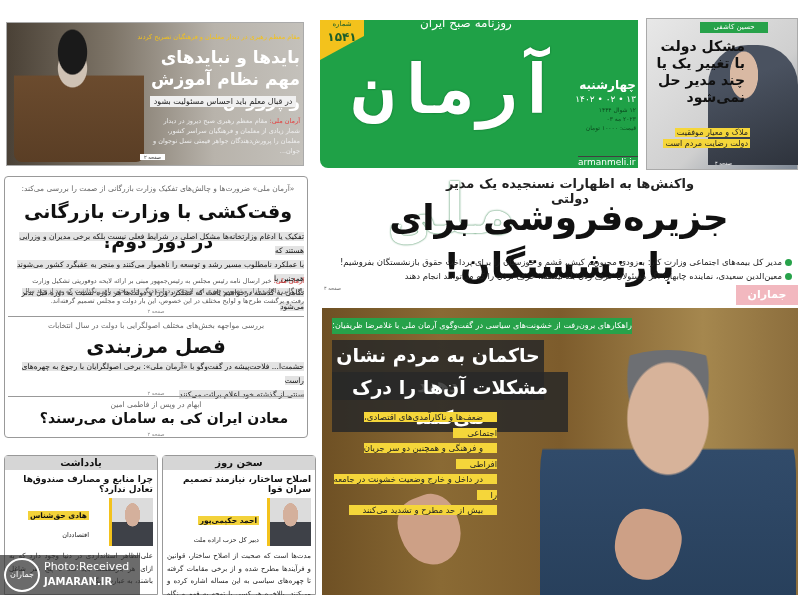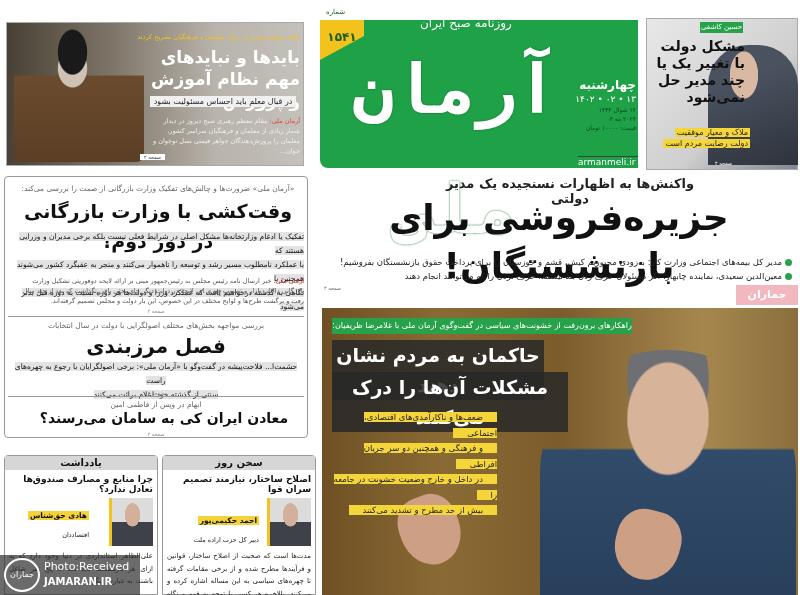--- a/index.html
+++ b/index.html
@@ -3,31 +3,31 @@
 <meta charset="utf-8">
 <style>
 *{box-sizing:border-box;margin:0;padding:0}
 body{width:800px;height:595px;background:#fff;font-family:"DejaVu Sans",sans-serif;position:relative;overflow:hidden;direction:rtl}
 .abs{position:absolute}
 
 #logo{left:320px;top:20px;width:318px;height:148px;background:#1fa147;border-radius:8px 0 0 8px}
 #logo-title{left:340px;top:35px;width:230px;height:120px;color:#fff;font-size:68px;font-weight:bold;text-align:center;line-height:120px;font-family:Liberation Mono, monospace;text-shadow:0 0 2px #0a6a2a}
 #logo-sub{left:420px;top:16px;width:130px;color:#fff;font-size:12px;text-align:left}
 #issue{left:320px;top:20px;width:44px;height:40px;background:#f3c21c;clip-path:polygon(0 0,100% 0,100% 40%,0 100%)}
-#issue-label{left:326px;top:8px;font-size:7px;color:#1a5d2a;width:32px;text-align:left}
+#issue-label{left:326px;top:20px;font-size:7px;color:#1a5d2a;width:32px;text-align:center}
 #issue-num{left:322px;top:30px;font-size:12px;color:#1a5d2a;font-weight:bold;width:40px;text-align:center}
 #date-box{left:568px;top:78px;width:68px;color:#fff;text-align:right}
 #date-day{font-size:12px;font-weight:bold}
 #date-sh{font-size:9px;color:#fff;margin-top:2px}
 .date-small{font-size:6px;color:#0b4a1e;margin-top:2px}
 #site{left:578px;top:156px;font-size:9px;color:#fff;direction:ltr;width:60px;text-align:left;border-top:1px solid #404040}
 
 #rt{left:646px;top:18px;width:152px;height:152px;border:1px solid #aaa;background:linear-gradient(135deg,#e8e8e8 0%,#cfcfcf 60%,#7d8794 100%)}
 #rt-person{left:708px;top:45px;width:90px;height:120px;background:radial-gradient(ellipse at 40% 25%,#d9b9a3 0 18%,transparent 19%),linear-gradient(160deg,#4a5260 30%,#2e333c 100%);border-radius:40px 40px 0 0}
-#rt-name{left:700px;top:22px;width:43px;height:11px;background:#27a24a;color:#fff;font-size:7px;text-align:center;line-height:11px}
+#rt-name{left:700px;top:22px;width:68px;height:11px;background:#27a24a;color:#fff;font-size:7px;text-align:center;line-height:11px}
 #rt-head{left:650px;top:38px;width:95px;font-size:14px;font-weight:bold;color:#111;text-align:right;line-height:17px}
 #rt-hl{left:650px;top:127px;width:100px;font-size:8px;color:#222;text-align:right;line-height:11px}
 #rt-hl span{background:#f5d63a;padding:0 2px}
 #rt-page{left:715px;top:160px;font-size:5px;color:#fff}
 
 #lt{left:6px;top:22px;width:298px;height:144px;background:linear-gradient(90deg,#4a4136 0%,#7d7467 35%,#b8b3ab 70%,#c4c1bb 100%);border:1px solid #aaa}
 #lt-person{left:14px;top:28px;width:130px;height:134px;background:radial-gradient(ellipse at 45% 18%,#1a1a1a 0 14%,transparent 15%),radial-gradient(ellipse at 45% 30%,#cfc2b4 0 14%,transparent 15%),linear-gradient(180deg,transparent 35%,#6b4b2e 36%,#5a3e25 100%);border-radius:8px}
 #lt-kicker{left:120px;top:33px;width:180px;font-size:6.5px;color:#f3c21c;text-align:right}
 #lt-head{left:140px;top:46px;width:160px;font-size:17px;font-weight:bold;color:#fff;text-align:right;line-height:22px}
 #lt-sub{left:150px;top:96px;width:146px;font-size:8px;background:#f0f0f0;color:#222;text-align:center;padding:1px 2px}
@@ -56,21 +56,21 @@
 #lc1-kicker{left:12px;top:184px;width:292px;font-size:7.5px;color:#666;text-align:center}
 #lc1-head{left:12px;top:196px;width:292px;font-size:19px;font-weight:bold;color:#111;text-align:center;line-height:30px}
 #lc1-body{left:8px;top:230px;width:296px;font-size:7.5px;color:#111;text-align:right;line-height:14px}
 #lc1-body span{background:#e3e3e3}
 #lc1-src{left:8px;top:276px;width:296px;font-size:6.5px;color:#555;text-align:right;line-height:10px}
 #lc1-src b{color:#d23030;font-weight:normal}
 .sep{left:8px;width:296px;height:1px;background:#999}
 .pageno{font-size:5px;color:#888;width:296px;left:8px;text-align:center}
 #lc2-kicker{left:8px;top:321px;width:296px;font-size:7.5px;color:#666;text-align:center}
 #lc2-head{left:8px;top:334px;width:296px;font-size:20px;font-weight:bold;color:#111;text-align:center}
-#lc2-body{left:8px;top:360px;width:296px;font-size:7.5px;color:#111;text-align:center;line-height:14px}
+#lc2-body{left:8px;top:360px;width:296px;font-size:7.5px;color:#111;line-height:14px}
 #lc2-body span{background:#e3e3e3}
 #lc3-kicker{left:8px;top:400px;width:296px;font-size:7.5px;color:#666;text-align:center}
 #lc3-head{left:16px;top:410px;width:296px;font-size:14px;font-weight:bold;color:#111;text-align:center}
 
 .col-box{top:455px;height:140px;border:1px solid #999;border-radius:4px 4px 0 0}
 .col-title{height:14px;background:#d6d6d6;font-size:10px;font-weight:bold;color:#111;text-align:center;line-height:14px}
 .col-head{font-size:9px;font-weight:bold;color:#111;text-align:right;margin-top:4px;padding:0 4px}
 .col-photo{width:44px;height:48px;border-left:3px solid #f3c21c;background:radial-gradient(ellipse at 50% 35%,#d4b09c 0 26%,transparent 27%),linear-gradient(180deg,#dcdcdc 50%,#3e4148 51%)}
 .col-name{font-size:7.5px;background:#f3d23a;font-weight:bold;color:#111;padding:0 2px}
 .col-role{font-size:6.5px;color:#222}

